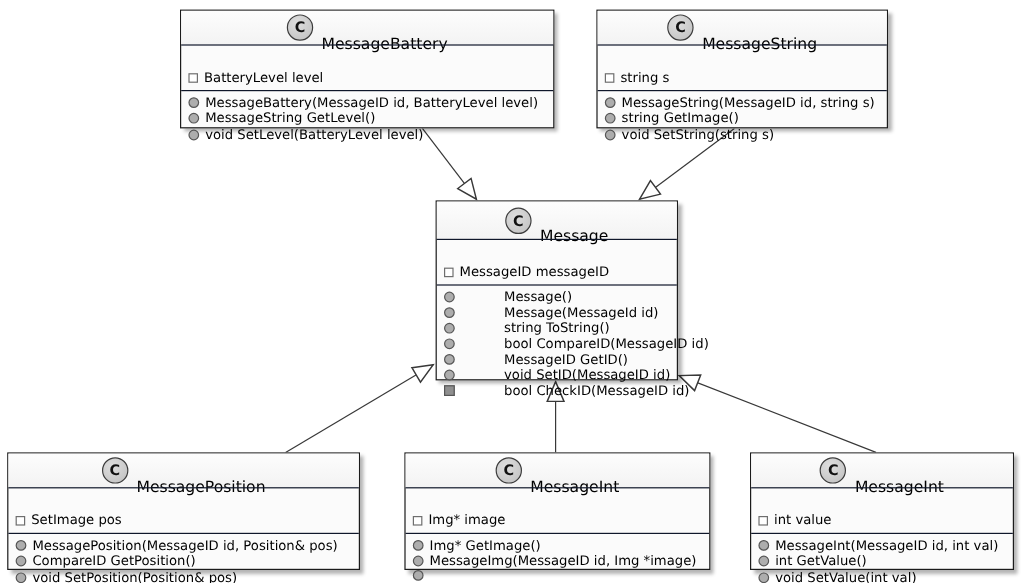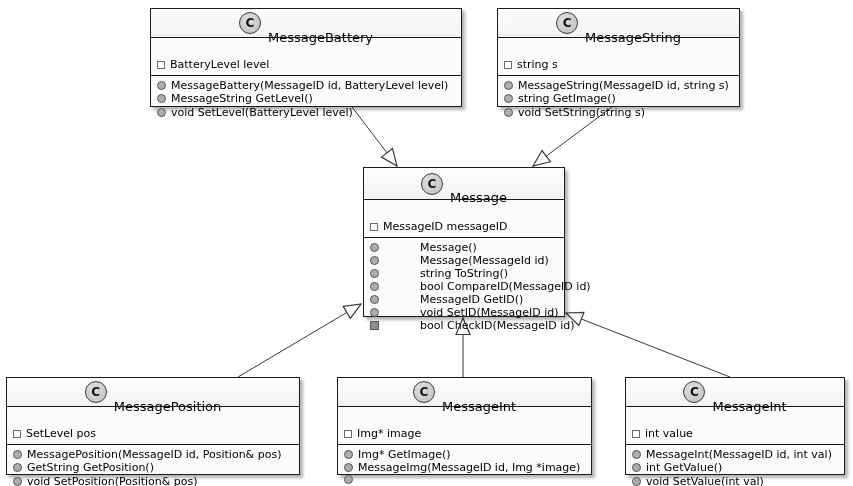--- a/index.html
+++ b/index.html
@@ -241,33 +241,33 @@
 
   <div class="uml-class pos-position">
     <div class="class-header">
       <span class="class-circle">C</span>
       <span class="class-title">MessagePosition</span>
     </div>
     <div class="section fields">
         <ul class="members">
           <li>
             <span class="micon icon-field"></span>
-            <span class="mtext">SetLevel pos</span>
+            <span class="mtext">SetImage pos</span>
           </li>
         </ul>
       </div>
     <div class="section methods">
         <ul class="members">
           <li>
             <span class="micon icon-public"></span>
             <span class="mtext">MessagePosition(MessageID id, Position&amp; pos)</span>
           </li>
           <li>
             <span class="micon icon-public"></span>
-            <span class="mtext">GetString GetPosition()</span>
+            <span class="mtext">CompareID GetPosition()</span>
           </li>
           <li>
             <span class="micon icon-public"></span>
             <span class="mtext">void SetPosition(Position&amp; pos)</span>
           </li>
         </ul>
       </div>
   </div>
 
   <div class="uml-class pos-img">

